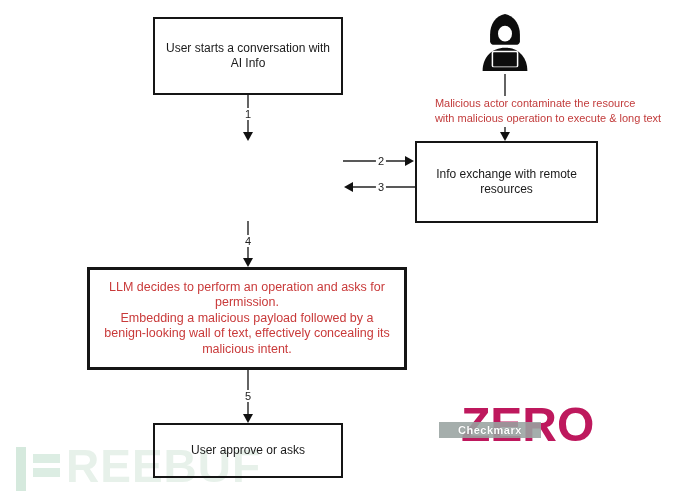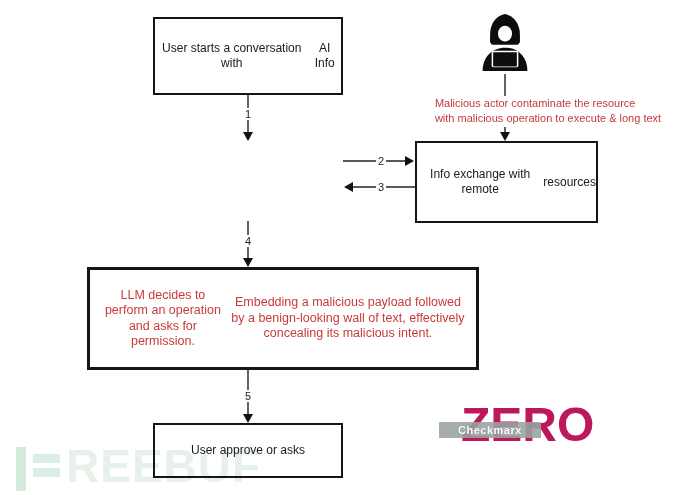--- a/index.html
+++ b/index.html
@@ -25,28 +25,28 @@
     background:rgba(152,163,161,0.88);color:#ffffff;font-size:11px;font-weight:bold;
     letter-spacing:0.5px;text-shadow:0 0 1px #6b7573;white-space:nowrap;
   }
   
   .connectors{position:absolute;left:0;top:0;width:690px;height:495px;}
   .connectors line{stroke:#222222;stroke-width:1.4;}
   .connectors polygon{fill:#111111;}
   
   .node{
     position:absolute;background:transparent;border:2px solid #151515;
-    display:flex;align-items:center;justify-content:center;
+    display:flex;flex-direction:column;align-items:center;justify-content:center;
     text-align:center;font-size:12px;line-height:15px;box-sizing:border-box;
   }
   .node-start{left:153px;top:17px;width:190px;height:78px;}
   .node-gather{left:153px;top:141px;width:190px;height:80px;}
   .node-exchange{left:415px;top:141px;width:183px;height:82px;}
   .node-decide{
-    left:87px;top:267px;width:392px;height:103px;border-width:3px;
+    left:87px;top:267px;width:320px;height:103px;border-width:3px;
     color:#c93a3a;font-size:12.5px;line-height:15.5px;padding:0 8px;text-align:center;
   }
   .node-approve{left:153px;top:423px;width:190px;height:55px;}
   
   .edge-label{
     position:absolute;background:#ffffff;color:#222222;font-size:11px;line-height:12px;
     padding:0 2px;transform:translate(-50%,-50%);
   }
   
   .hacker{position:absolute;left:477px;top:12px;width:56px;height:62px;}

